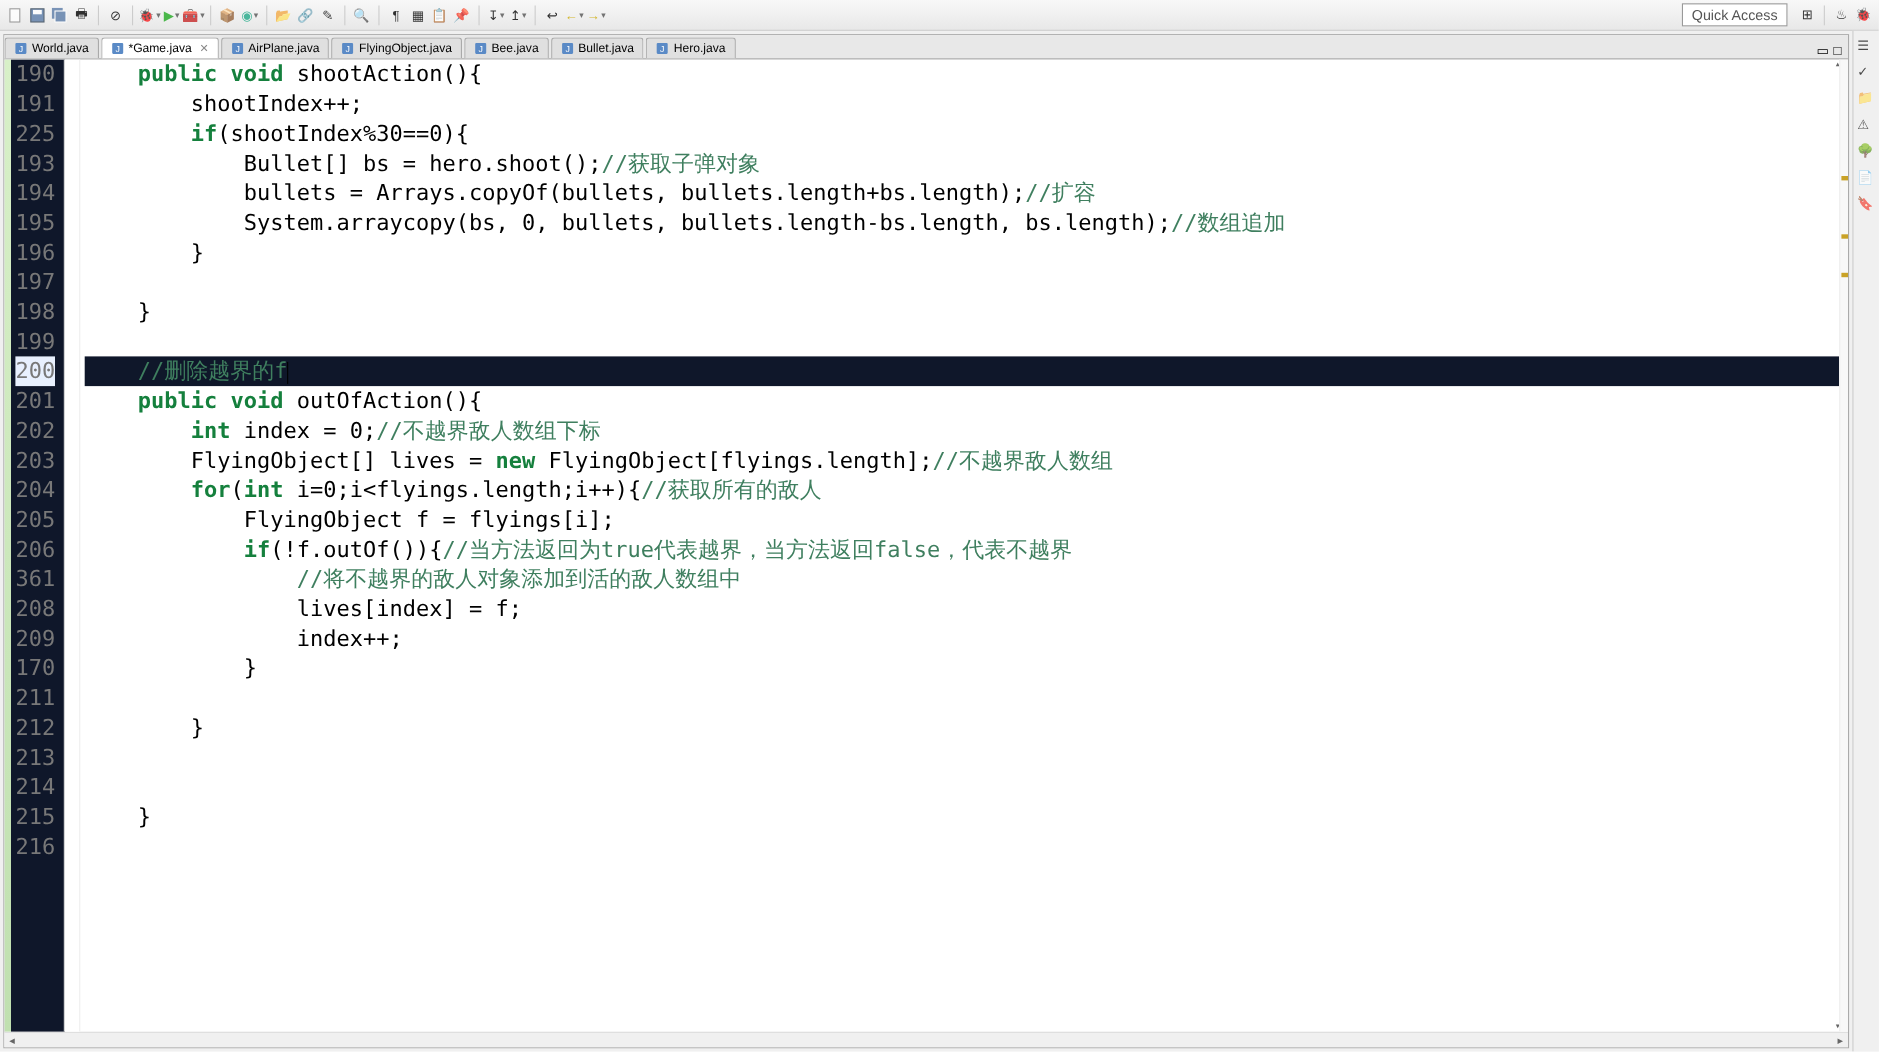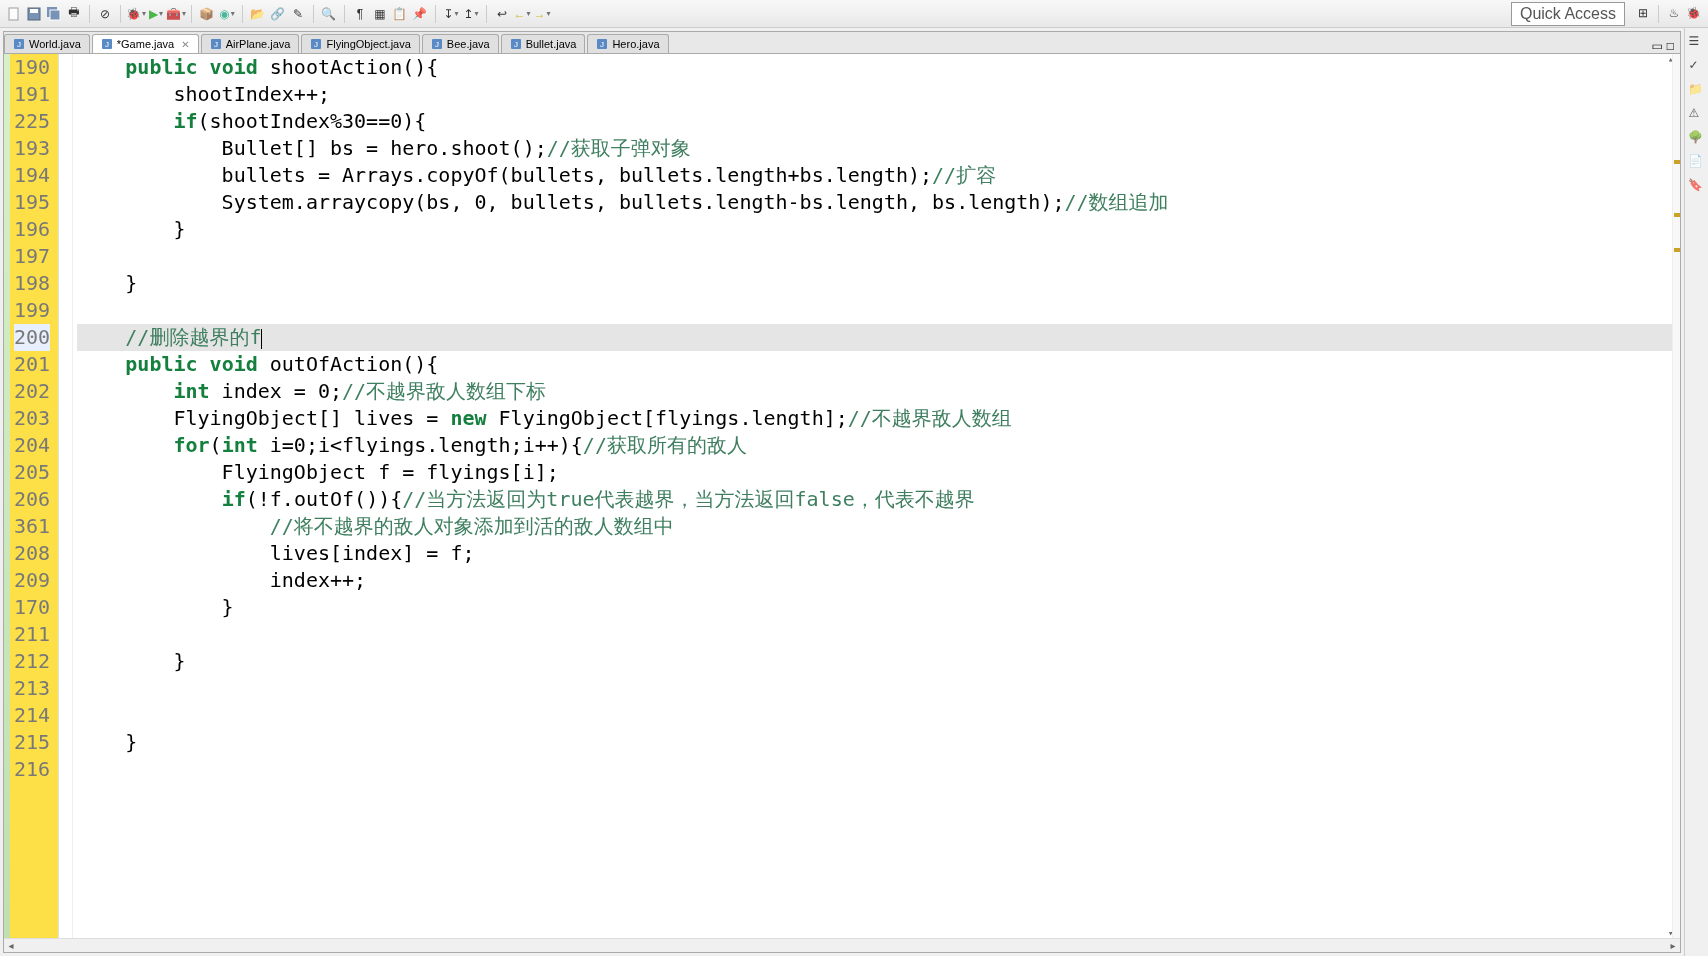--- a/index.html
+++ b/index.html
@@ -1,40 +1,40 @@
 <!DOCTYPE html>
 <html><head>
 <meta charset="utf-8">
 <style>
 * { margin: 0; padding: 0; box-sizing: border-box; }
 body { font-family: "Segoe UI", Arial, sans-serif; font-size: 12px; background: #f0f0f0; overflow: hidden; }
 .toolbar { display: flex; align-items: center; gap: 4px; padding: 2px 6px; background: linear-gradient(#f8f8f8,#e8e8e8); border-bottom: 1px solid #ccc; height: 28px; }
 .tb-item { width: 16px; height: 16px; display: flex; align-items: center; justify-content: center; cursor: pointer; opacity:.8; }
 .tb-sep { width:1px; height:18px; background:#ccc; margin:0 3px; }
 .dropdown-arrow::after { content:"▾"; font-size:8px; margin-left:1px; color:#555; }
-.quick-access { margin-left:auto; border:1px solid #999; background:#fff; padding:2px 8px; font-size:16px; color:#555; cursor:text; }
+.quick-access { margin-left:auto; border:1px solid #999; background:#fff; padding:2px 8px; font-size:13px; color:#555; cursor:text; }
 .perspective-icons { display:flex; gap:4px; margin-left:6px; }
 .main-area { display:flex; height: calc(100vh - 28px); }
 .editor-wrap { flex:1; display:flex; flex-direction:column; border:1px solid #aaa; margin:3px; background:#fff; position:relative; }
 .tabs { display:flex; background:#e8e8e8; border-bottom:1px solid #aaa; height:22px; align-items:flex-end; }
 .tab { display:flex; align-items:center; gap:4px; padding:3px 8px; background:#e0e0e0; border:1px solid #aaa; border-bottom:none; margin-right:2px; font-size:11px; cursor:pointer; border-top-left-radius:3px; border-top-right-radius:3px; }
 .tab.active { background:#fff; }
 .tab-icon { width:12px; height:12px; }
 .tab-close { font-size:10px; color:#888; cursor:pointer; margin-left:3px; }
 .tab-controls { margin-left:auto; display:flex; gap:4px; padding-right:6px; }
 .editor-body { flex:1; display:flex; overflow:hidden; position:relative; font-family:"Consolas",monospace; font-size:20px; }
-.gutter { background:#fde047; border-right:1px solid #e0e0e0; text-align:right; color:#787878; padding:0 8px 0 4px; user-select:none; line-height:27px; }
+.gutter { background:#0f172a; border-right:1px solid #e0e0e0; text-align:right; color:#787878; padding:0 8px 0 4px; user-select:none; line-height:27px; }
 .gutter .ln { height:27px; }
 .gutter .ln.current { background:#e8f0fe; }
 .fold-strip { width:14px; background:#fff; border-right:1px solid #eee; }
 .marker-strip { width:8px; background:#f8f8f8; border-left:1px solid #eee; position:relative; }
 .marker { position:absolute; left:1px; width:6px; height:4px; background:#c9a227; }
 .code { flex:1; padding-left:4px; line-height:27px; white-space:pre; overflow:auto; position:relative; }
 .code-line { height:27px; }
-.code-line.current { background:#e5e5e5; }
+.code-line.current { background:#0f172a; }
 .kw { color:#15803d; font-weight:bold; }
 .cm { color:#3f7f5f; }
 .it { color:#000; }
 .cursor { border-right:1px solid #000; animation:blink 1s step-end infinite; display:inline-block; height:20px; vertical-align:middle; }
 @keyframes blink { 50% { border-color:transparent; } }
 .right-strip { width:24px; background:#f0f0f0; border-left:1px solid #ccc; display:flex; flex-direction:column; gap:8px; padding-top:6px; align-items:center; }
 .rs-icon { width:16px; height:16px; cursor:pointer; opacity:.7; }
 .vscroll-arrows { position:absolute; right:0; width:12px; display:flex; flex-direction:column; justify-content:space-between; height:100%; font-size:9px; color:#666; }
 .hscroll { height:14px; background:#f0f0f0; border-top:1px solid #ddd; display:flex; align-items:center; }
 .hscroll .arrow { width:14px; text-align:center; font-size:10px; color:#666; cursor:pointer; }

